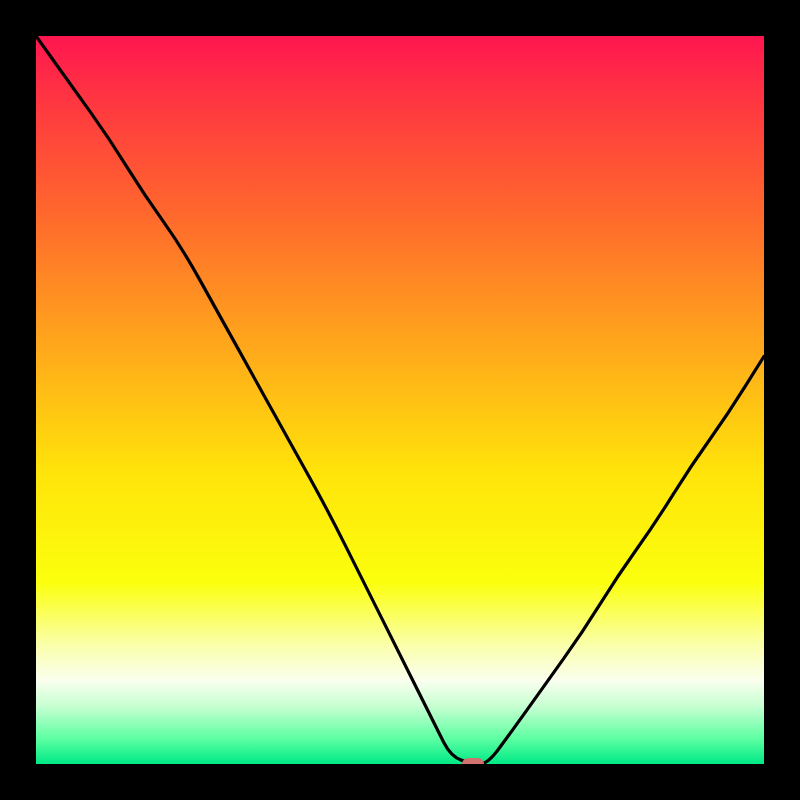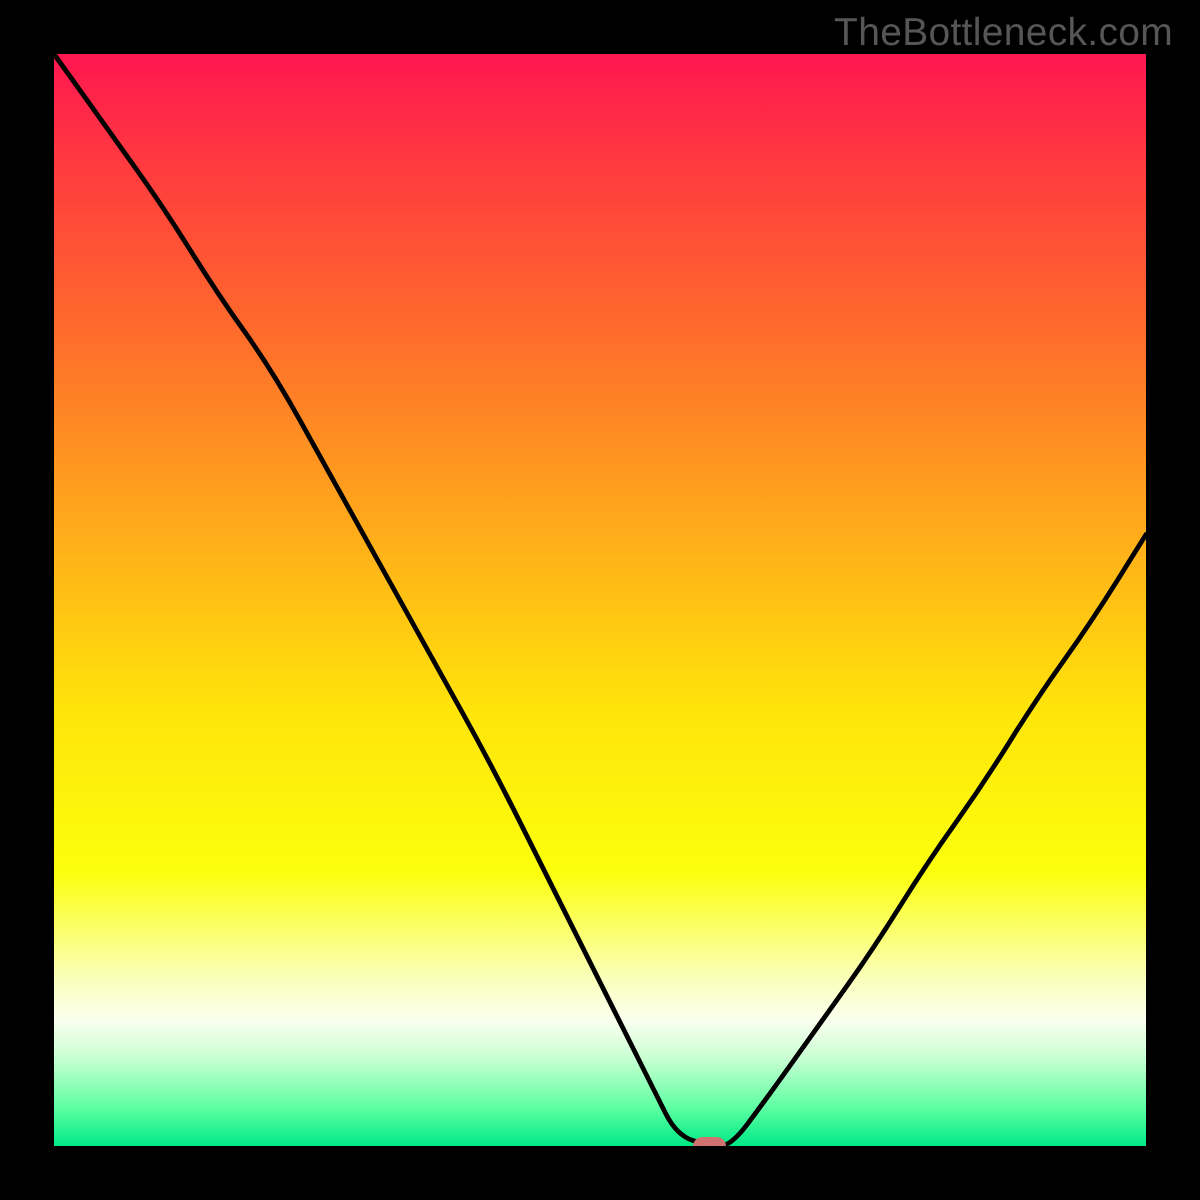--- a/index.html
+++ b/index.html
@@ -53,21 +53,20 @@
     position: absolute;
     background: #cf7270;
     border-radius: 6px;
     z-index: 5;
   }
 </style>
 </head>
 <body>
 
 <div class="chart-container">
-  <div class="watermark">TheBottleneck.com</div>
 
   <div class="plot-area">
     <svg class="gradient-bg" viewBox="0 0 728 728" preserveAspectRatio="none">
       <defs>
         <linearGradient id="bgGrad" x1="0" y1="0" x2="0" y2="1">
             <stop offset="0.00%" stop-color="#ff1650"></stop>
             <stop offset="10.00%" stop-color="#ff3a3f"></stop>
             <stop offset="25.00%" stop-color="#ff6a2c"></stop>
             <stop offset="45.00%" stop-color="#ffb019"></stop>
             <stop offset="60.00%" stop-color="#ffe40a"></stop>

